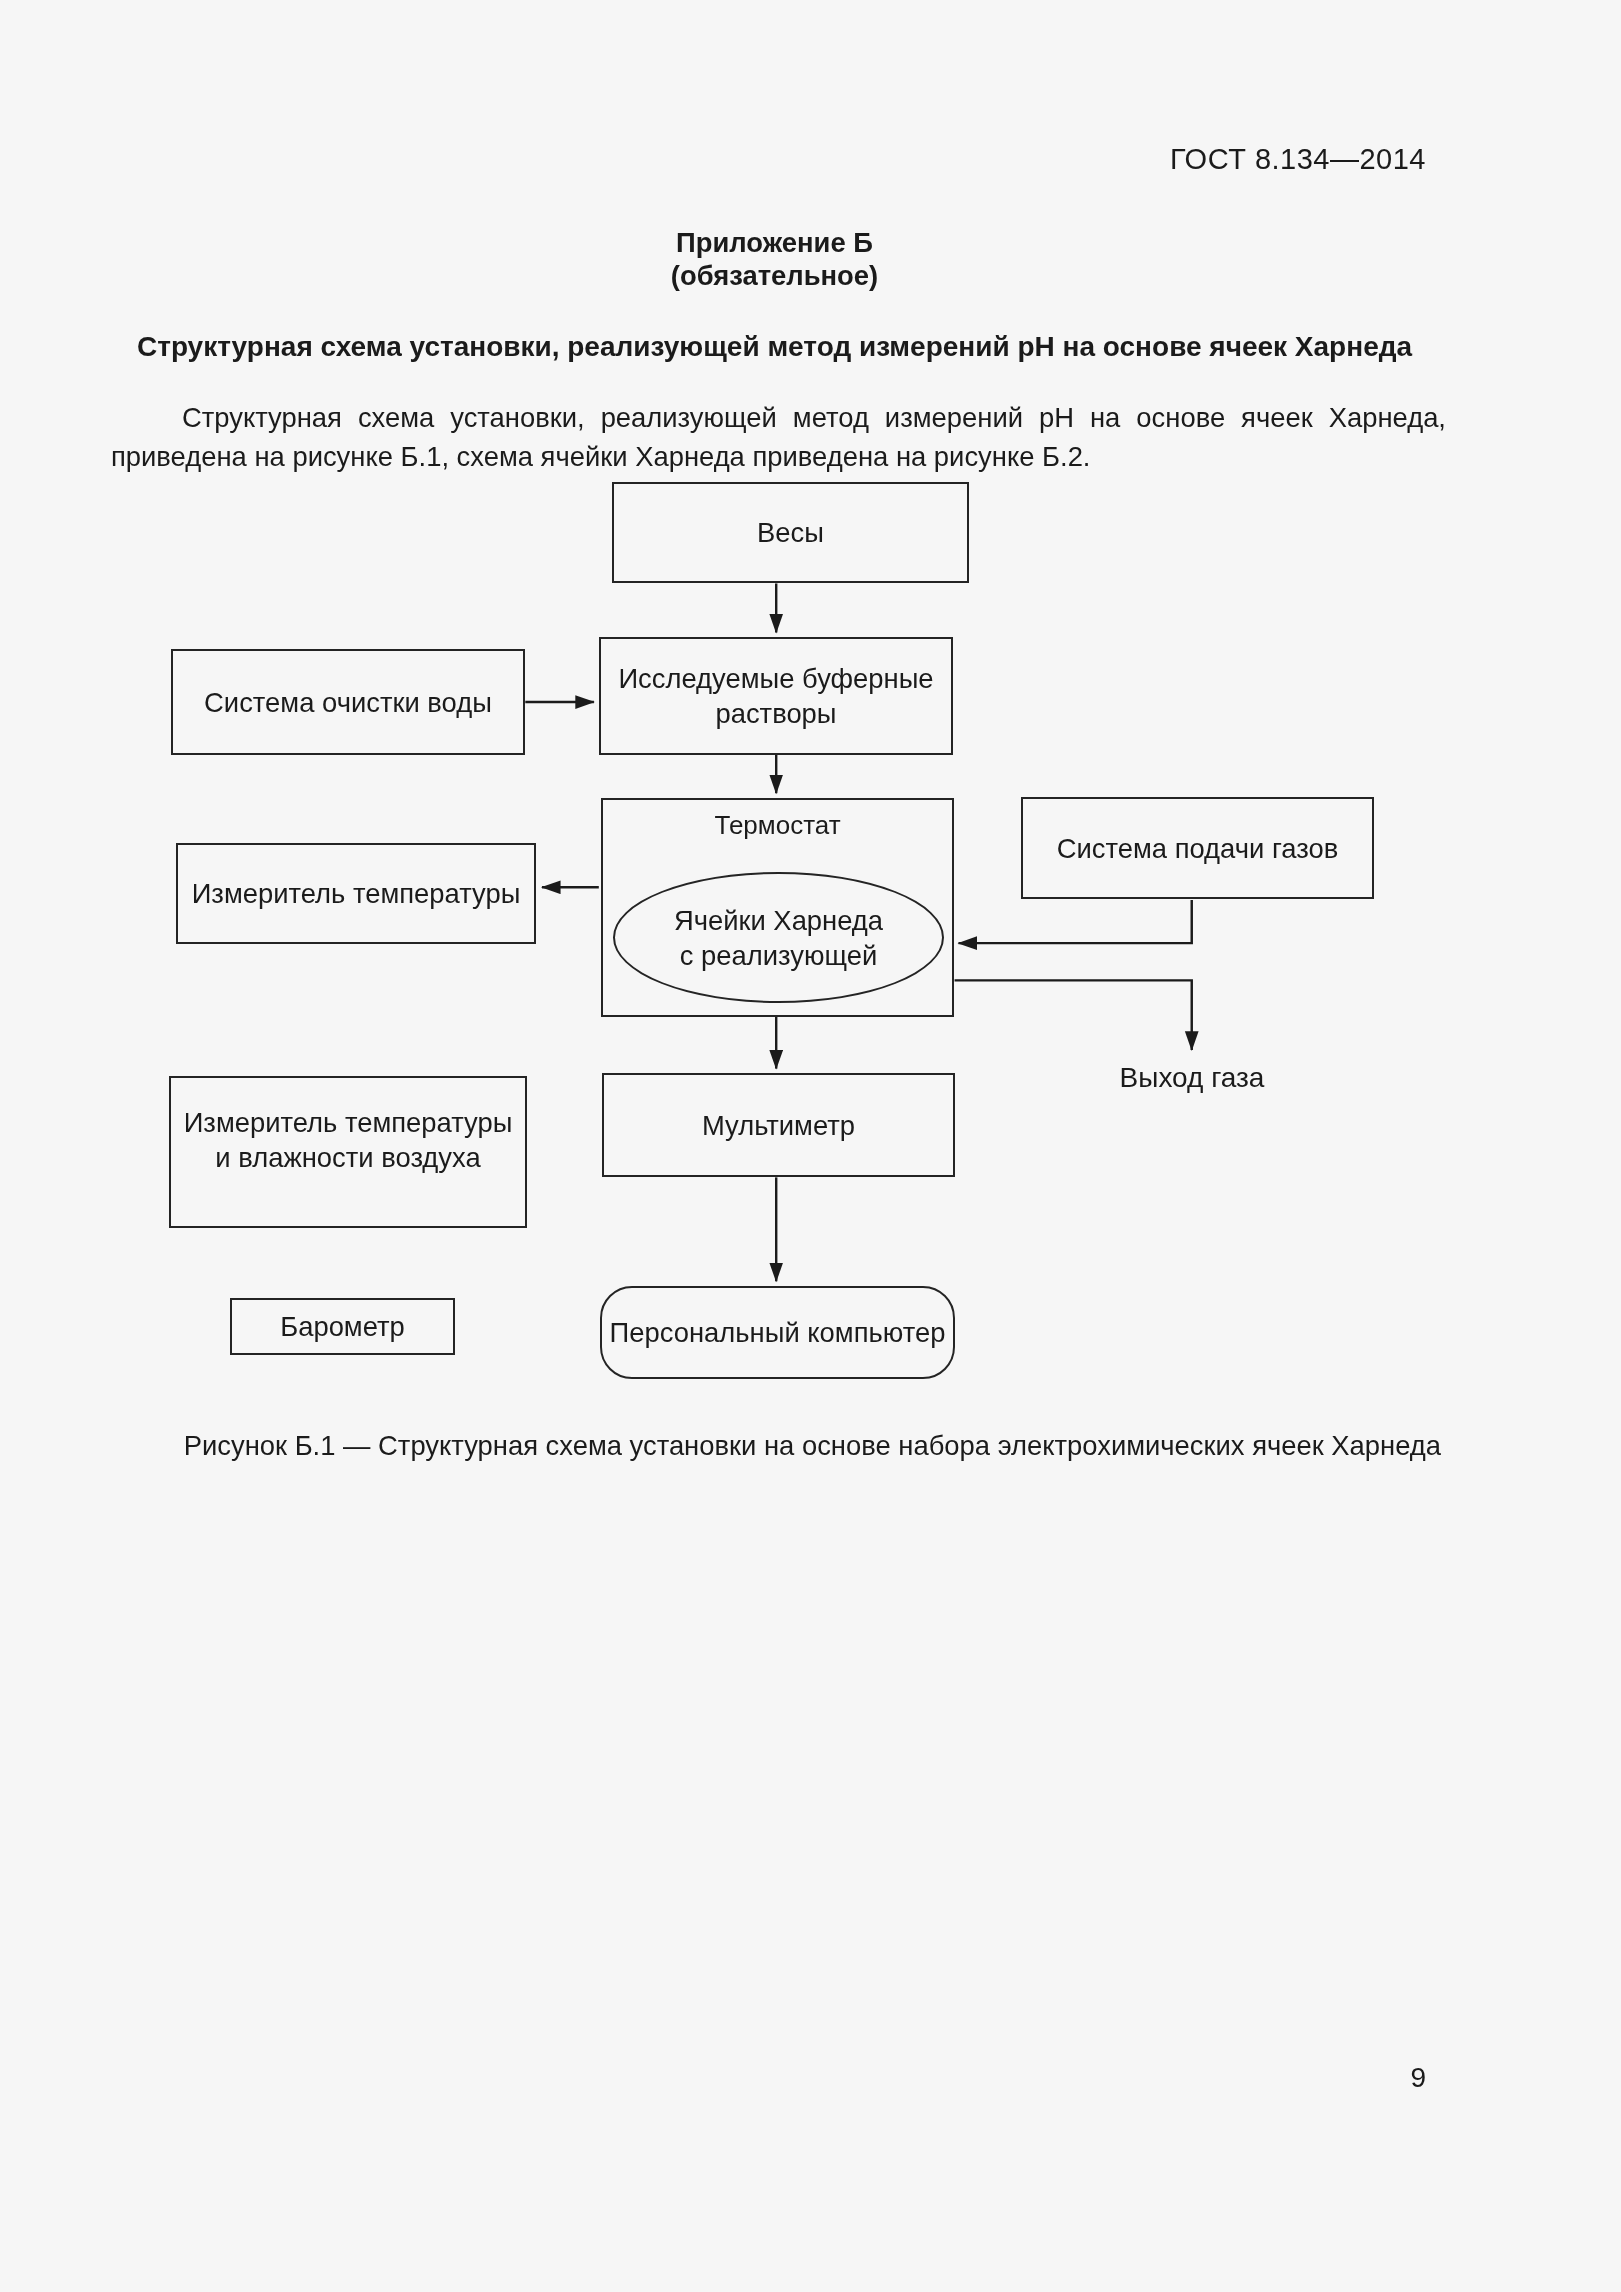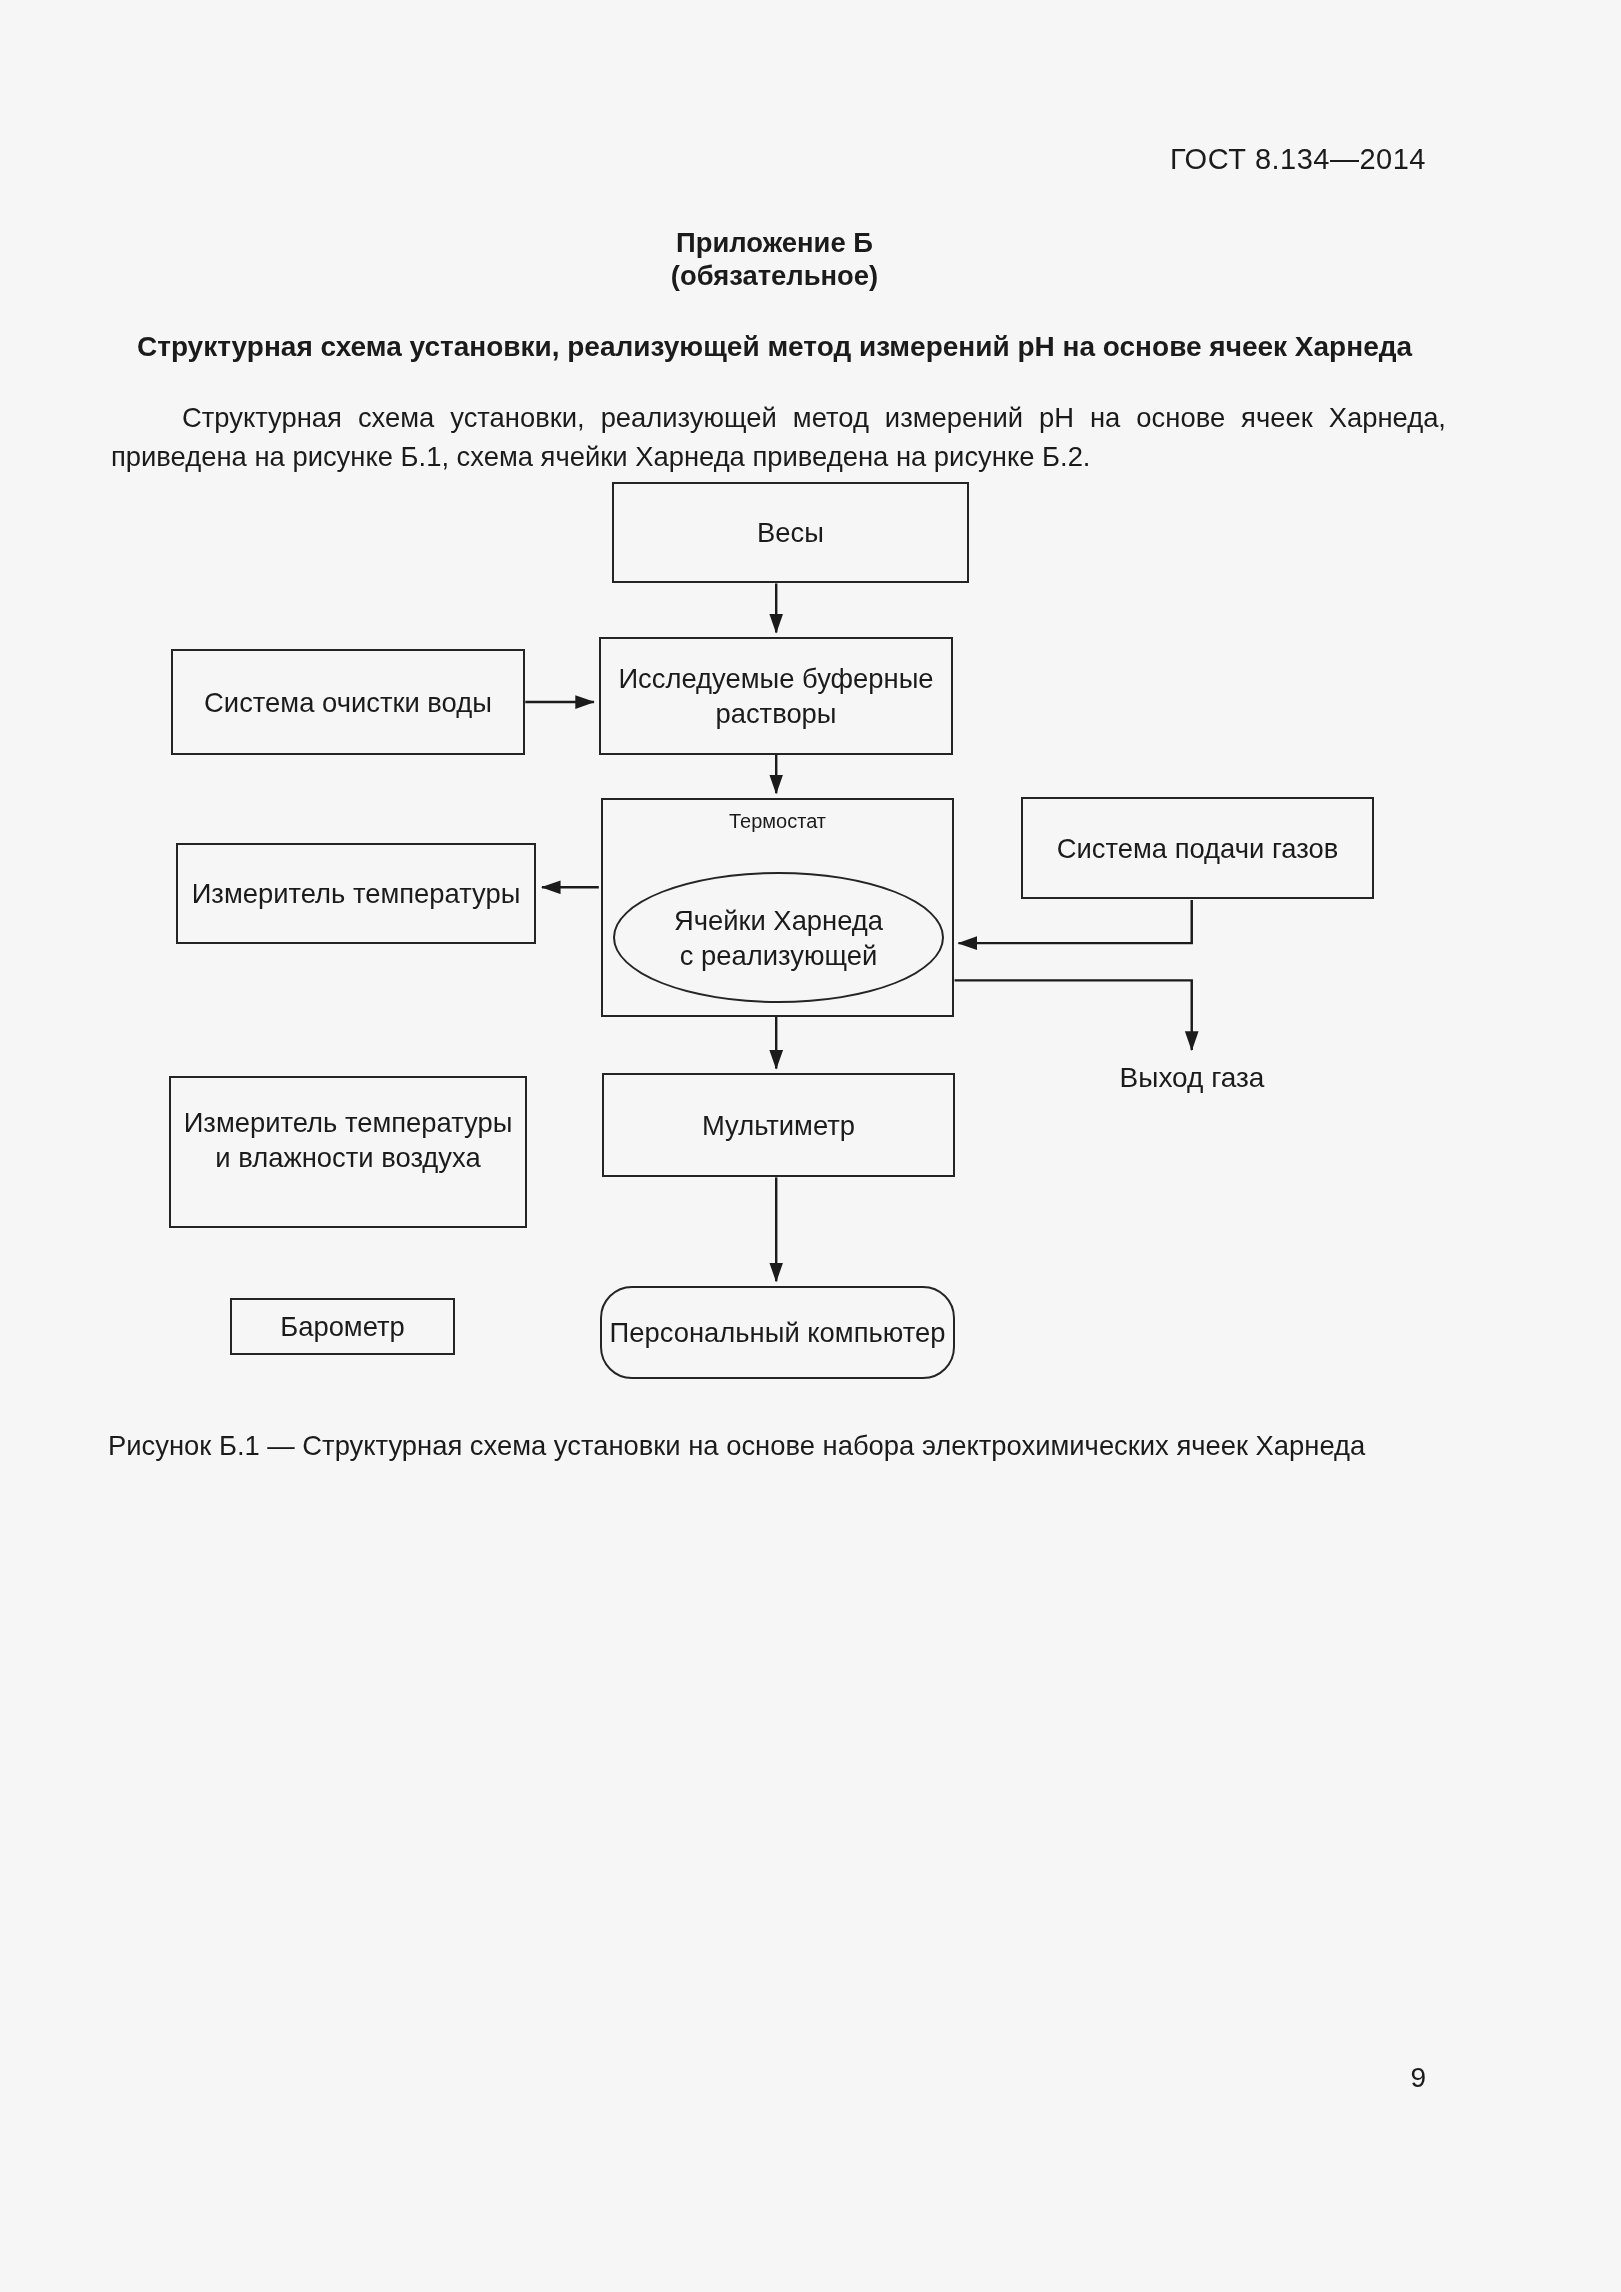--- a/index.html
+++ b/index.html
@@ -27,21 +27,21 @@
     left: 108px; top: 331px; width: 1333px;
     text-align: center; font-weight: bold; font-size: 28px;
   }
   .body-paragraph {
     left: 111px; top: 398px; width: 1335px;
     font-size: 27.4px; line-height: 39px;
     text-align: justify; text-indent: 71px;
   }
   .figure-caption {
     left: 108px; top: 1430px; width: 1333px;
-    text-align: left; font-size: 27.4px;
+    text-align: right; font-size: 27.4px;
   }
   .page-number {
     left: 0; top: 2062px; width: 1426px;
     text-align: right; font-size: 28px;
   }
   .box {
     position: absolute;
     border: 2.9px solid #242424;
     box-sizing: border-box;
     display: flex; align-items: center; justify-content: center;
@@ -49,21 +49,21 @@
     font-size: 27.4px; line-height: 35px;
     white-space: pre-line;
     background: transparent;
   }
   .ellipse {
     border-radius: 50%;
     border-width: 2.5px;
   }
   .thermostat-label {
     left: 601px; top: 810px; width: 353px;
-    text-align: center; font-size: 20px;
+    text-align: center; font-size: 26px;
   }
   .gas-outlet-label {
     left: 1094px; top: 1062px; width: 196px;
     text-align: center; font-size: 28px;
   }
   .diagram-svg { left: 0; top: 0; pointer-events: none; }
   .conn { stroke: #1b1b1b; stroke-width: 2.5; fill: none; }
 </style>
 </head>
 <body>

